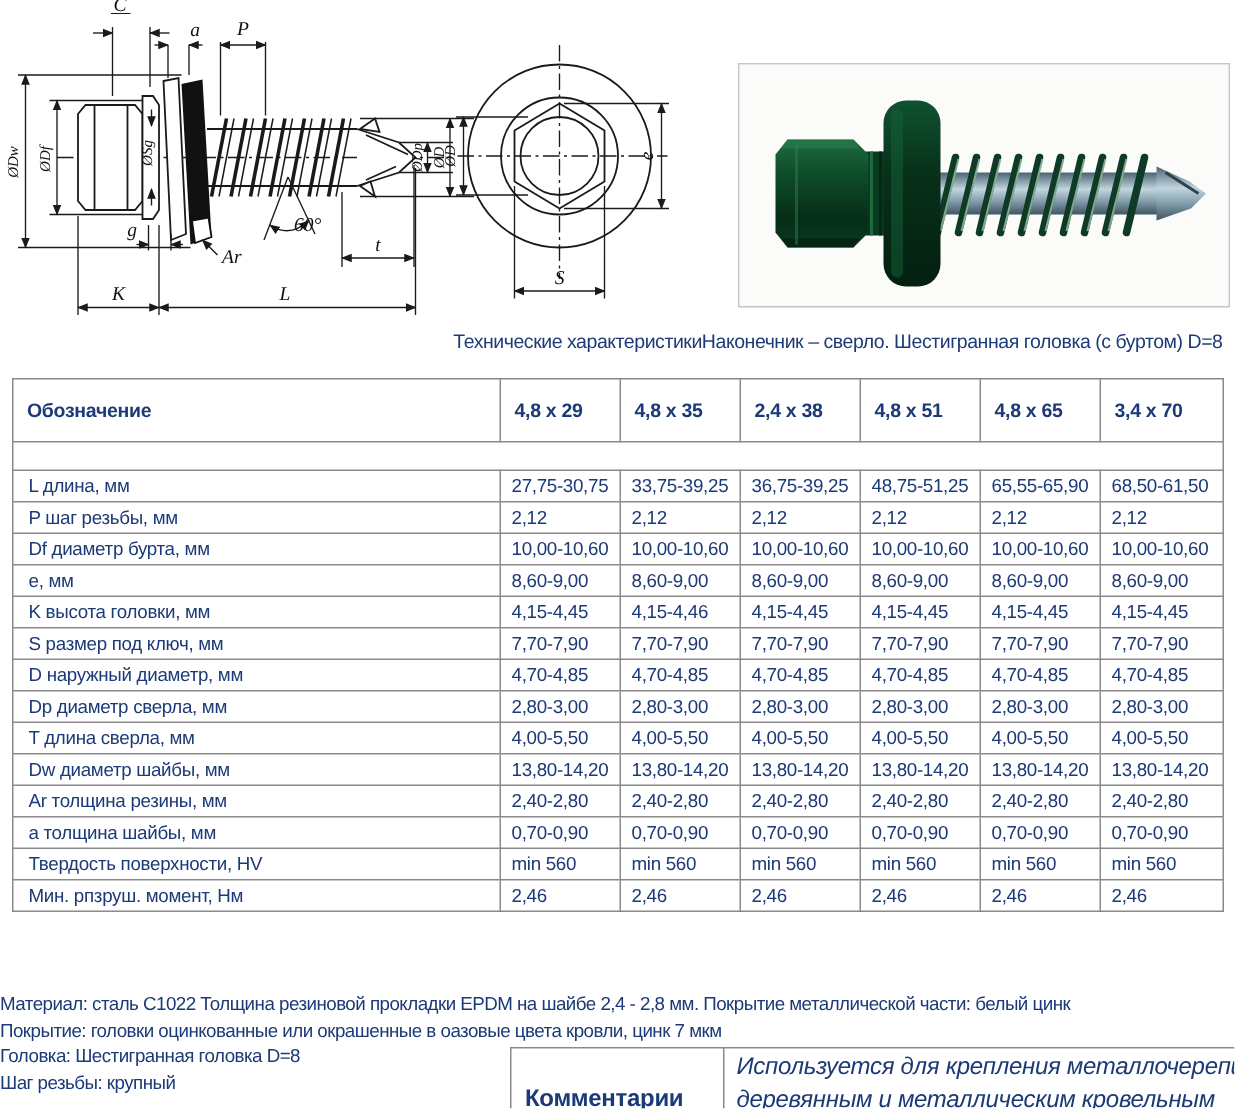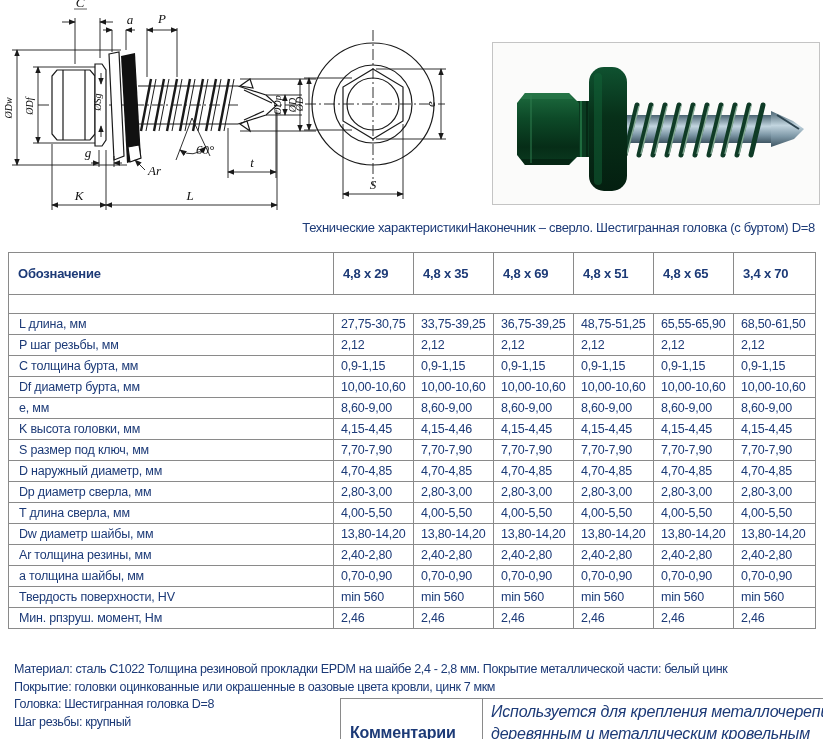--- a/index.html
+++ b/index.html
@@ -16,21 +16,21 @@
   
   table.specs{position:absolute;left:8px;top:252px;width:807px;border-collapse:collapse;
               table-layout:fixed;font-size:12.5px;letter-spacing:-0.2px;}
   table.specs th,table.specs td{border:1px solid #8a8a8a;overflow:hidden;white-space:nowrap;}
   table.specs th{height:41px;text-align:left;font-weight:bold;font-size:13px;
                  padding:0 4px 0 9px;vertical-align:middle;}
   table.specs td{height:20px;padding:0 4px 0 7px;}
   table.specs td.lbl{padding-left:10px;}
   table.specs tr.spacer-row td{height:18px;}
   
-  .footer-lines{position:absolute;left:14px;top:661px;width:807px;font-size:12.5px;
+  .footer-lines{position:absolute;left:0;top:661px;width:807px;font-size:12.5px;
                 letter-spacing:-0.35px;line-height:17.6px;}
   table.comments{position:absolute;left:340px;top:698px;width:569px;border-collapse:collapse;
                  font-size:16px;letter-spacing:-0.2px;}
   table.comments td{border:1px solid #8a8a8a;vertical-align:middle;}
   td.c-label{width:126px;font-weight:bold;padding:0 6px 0 9px;}
   td.c-text{padding:2px 8px;line-height:1.35;font-style:italic;}
   
   .tech-drawing *{vector-effect:non-scaling-stroke;}
   .dim-label{font-family:"Liberation Serif",serif;font-style:italic;font-size:13px;fill:#111;}
   .dim-label-sm{font-family:"Liberation Serif",serif;font-style:italic;font-size:10px;fill:#111;}
@@ -270,21 +270,21 @@
       <col style="width:80px">
         <col style="width:80px">
         <col style="width:80px">
         <col style="width:82px">
     </colgroup>
     <thead>
       <tr>
         <th>Обозначение</th>
         <th>4,8 x 29</th>
         <th>4,8 x 35</th>
-        <th>4,8 x 69</th>
+        <th>2,4 x 38</th>
         <th>4,8 x 51</th>
         <th>4,8 x 65</th>
         <th>3,4 x 70</th>
       </tr>
     </thead>
     <tbody id="specs-body">
         <tr class="spacer-row">
           <td colspan="7"></td>
         </tr>
         <tr>
@@ -299,29 +299,20 @@
         <tr>
           <td class="lbl">P шаг резьбы, мм</td>
           <td>2,12</td>
           <td>2,12</td>
           <td>2,12</td>
           <td>2,12</td>
           <td>2,12</td>
           <td>2,12</td>
         </tr>
         <tr>
-          <td class="lbl">C толщина бурта, мм</td>
-          <td>0,9-1,15</td>
-          <td>0,9-1,15</td>
-          <td>0,9-1,15</td>
-          <td>0,9-1,15</td>
-          <td>0,9-1,15</td>
-          <td>0,9-1,15</td>
-        </tr>
-        <tr>
           <td class="lbl">Df диаметр бурта, мм</td>
           <td>10,00-10,60</td>
           <td>10,00-10,60</td>
           <td>10,00-10,60</td>
           <td>10,00-10,60</td>
           <td>10,00-10,60</td>
           <td>10,00-10,60</td>
         </tr>
         <tr>
           <td class="lbl">e, мм</td>

